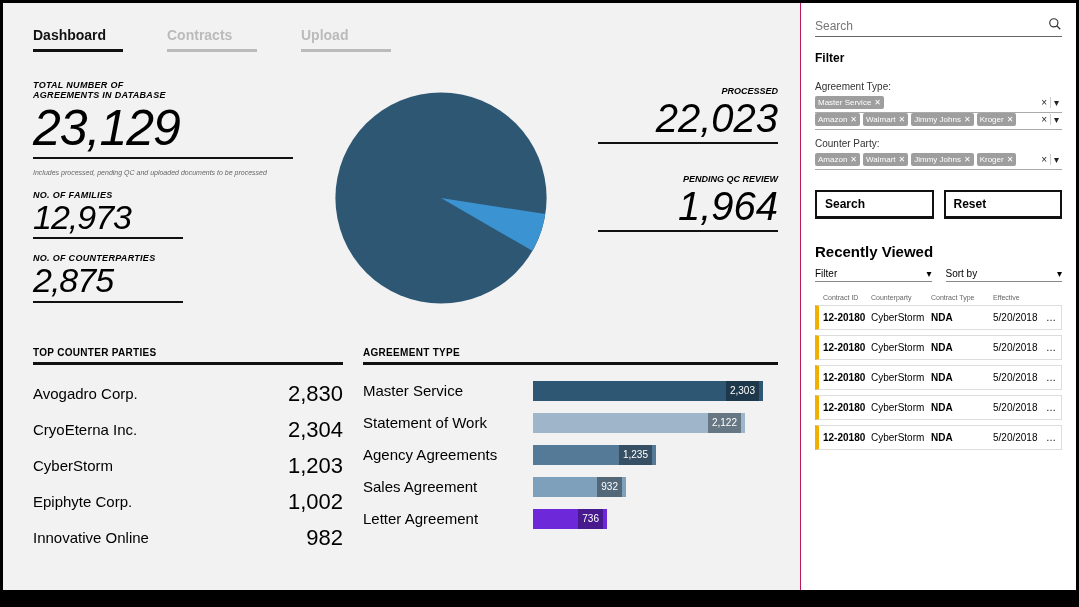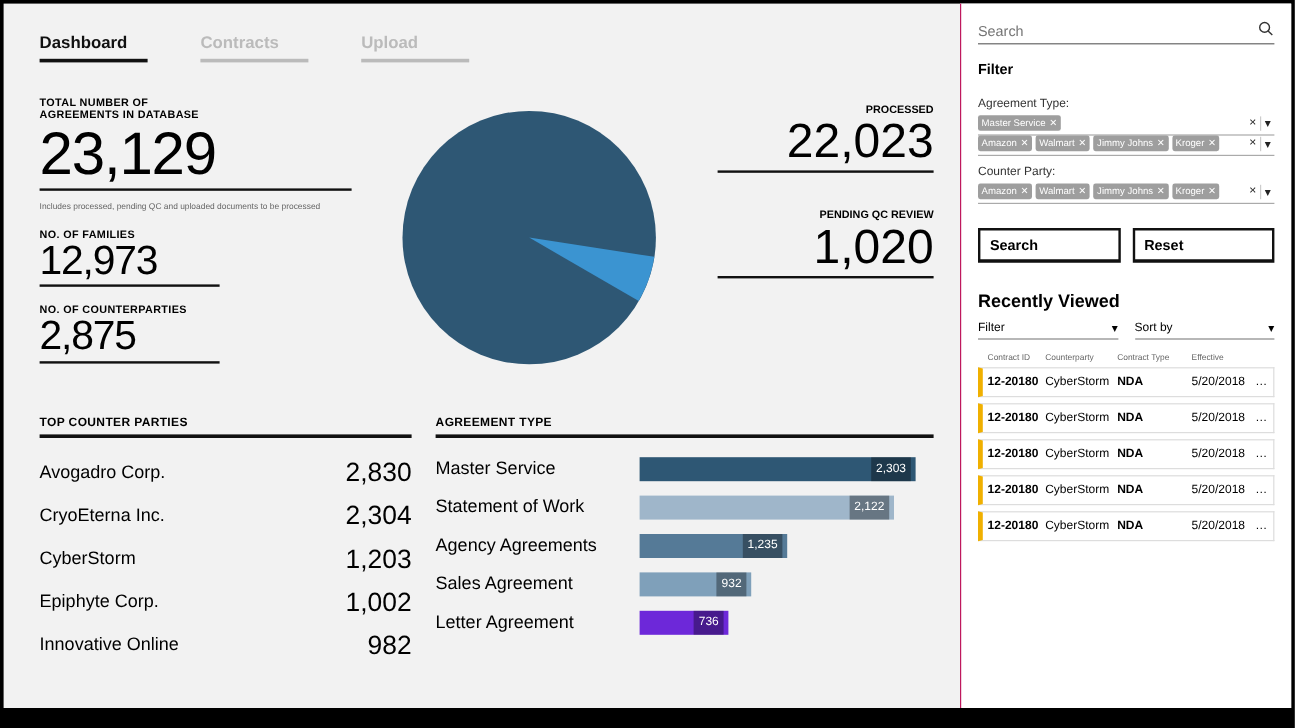--- a/index.html
+++ b/index.html
@@ -5,21 +5,21 @@
 * { box-sizing: border-box; margin: 0; padding: 0; }
 body { font-family: Arial, Helvetica, sans-serif; background: #000; width: 1079px; height: 607px; overflow: hidden; }
 .frame { background: #f2f2f2; width: 1073px; height: 587px; margin: 3px; display: flex; }
 .main { flex: 1; padding: 24px 22px 10px 30px; overflow: hidden; }
 .side { width: 276px; background: #fff; border-left: 1px solid #be185d; padding: 14px 14px 10px 14px; display: flex; flex-direction: column; }
 
 .tabs { display: flex; gap: 44px; margin-bottom: 28px; }
 .tab { font-size: 14px; font-weight: bold; color: #bbb; padding-bottom: 6px; border-bottom: 3px solid #bbb; width: 90px; cursor: pointer; }
 .tab.active { color: #111; border-bottom-color: #111; }
 
-.topgrid { display: flex; gap: 28px; margin-bottom: 30px; }
+.topgrid { display: flex; gap: 28px; margin-bottom: 30px; font-style: italic; }
 .col-stats { width: 250px; }
 .stat-label { font-size: 9px; font-weight: bold; letter-spacing: 0.3px; }
 .stat-val { font-size: 44px; font-weight: normal; line-height: 1.05; letter-spacing: -1px; }
 .stat-big { font-size: 50px; margin-top: 2px; }
 .stat-note { font-size: 7px; color: #666; margin-top: 2px; }
 .hr-stat { border: none; border-top: 2px solid #111; margin: 2px 0 10px 0; width: 200px; }
 .block { margin-bottom: 14px; }
 
 .col-pie { flex: 1; display: flex; justify-content: center; align-items: center; }
 .pie-svg { width: 220px; height: 220px; }
@@ -110,21 +110,21 @@
       </div>
 
       <div class="col-right">
         <div style="margin-top:6px;">
           <div class="r-label">PROCESSED</div>
           <div class="r-val">22,023</div>
           <hr class="hr-r">
         </div>
         <div style="margin-top:20px;">
           <div class="r-label">PENDING QC REVIEW</div>
-          <div class="r-val">1,020</div>
+          <div class="r-val">1,964</div>
           <hr class="hr-r" style="margin-bottom:0;">
         </div>
       </div>
     </div>
 
     <div class="bottomgrid">
       <div class="panel" style="max-width:310px;">
         <div class="sec-title">TOP COUNTER PARTIES</div>
         <hr class="sec-hr">
         <div id="cp-rows">

